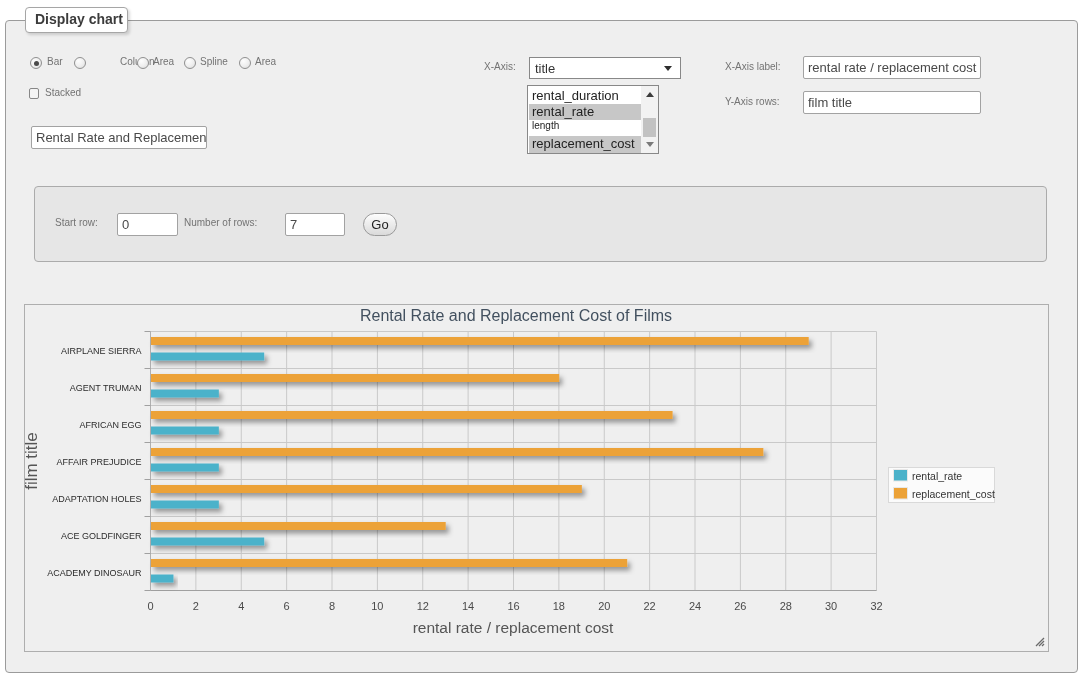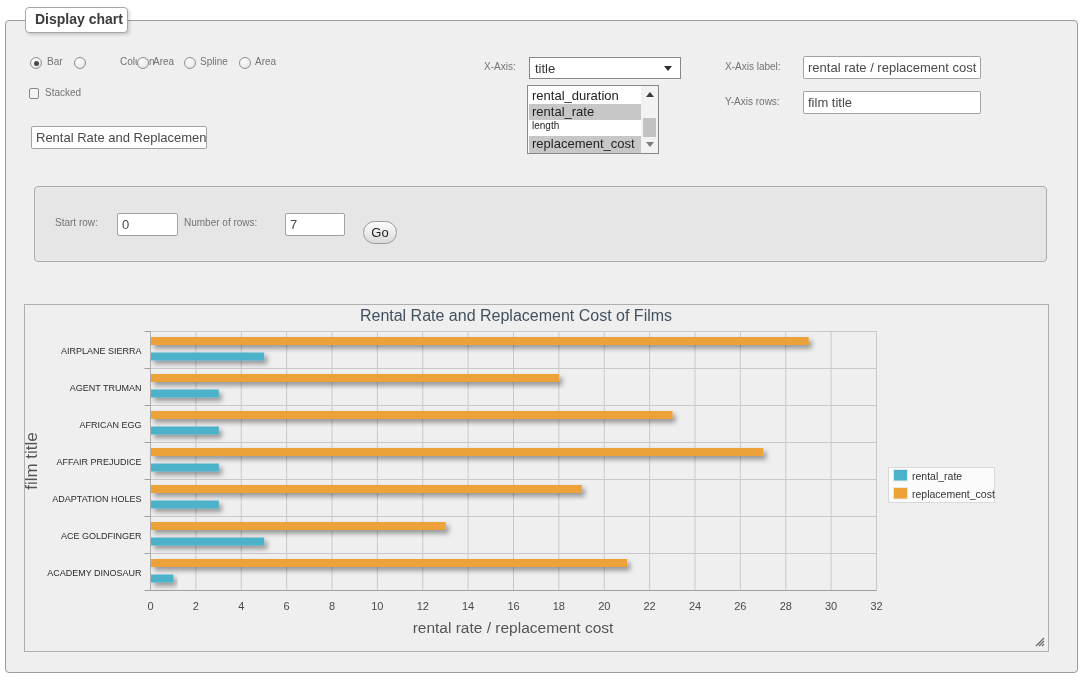--- a/index.html
+++ b/index.html
@@ -63,21 +63,21 @@
   <div class="lbl" style="left:725px;top:61px;">X-Axis label:</div>
   <div class="inp" style="left:803px;top:56px;width:178px;height:23px;">rental rate / replacement cost</div>
   <div class="lbl" style="left:725px;top:96px;">Y-Axis rows:</div>
   <div class="inp" style="left:803px;top:91px;width:178px;height:23px;">film title</div>
 
   <div class="abs" style="left:34px;top:186px;width:1013px;height:76px;background:#e6e6e6;border:1px solid #ababab;border-radius:4px;box-sizing:border-box;"></div>
   <div class="lbl" style="left:55px;top:217px;">Start row:</div>
   <div class="inp" style="left:117px;top:213px;width:61px;height:23px;">0</div>
   <div class="lbl" style="left:184px;top:217px;">Number of rows:</div>
   <div class="inp" style="left:285px;top:213px;width:60px;height:23px;">7</div>
-  <div class="abs" style="left:363px;top:213px;width:34px;height:23px;background:linear-gradient(#fdfdfd,#dadada);border:1px solid #9a9a9a;border-radius:11.5px;box-sizing:border-box;text-align:center;font-size:13px;color:#222;line-height:21px;margin-top:8px;">Go</div>
+  <div class="abs" style="left:363px;top:213px;width:34px;height:23px;background:linear-gradient(#fdfdfd,#dadada);border:1px solid #9a9a9a;border-radius:11.5px;box-sizing:border-box;text-align:center;font-size:13px;color:#222;line-height:21px;">Go</div>
 
   <div class="abs" style="left:24px;top:304px;width:1025px;height:348px;background:#efefef;border:1px solid #aeaeae;box-sizing:border-box;">
     <svg width="1023" height="345" style="position:absolute;left:0;top:0;">
       <defs>
         <filter id="barsh" x="-20%" y="-60%" width="140%" height="260%">
           <feDropShadow dx="3" dy="3.5" stdDeviation="2.5" flood-color="#000" flood-opacity="0.38"></feDropShadow>
         </filter>
       </defs>
       <g id="grid">
       <line x1="125.50" y1="26.5" x2="125.50" y2="285.5" stroke="#c9c9c9" stroke-width="1"></line>

